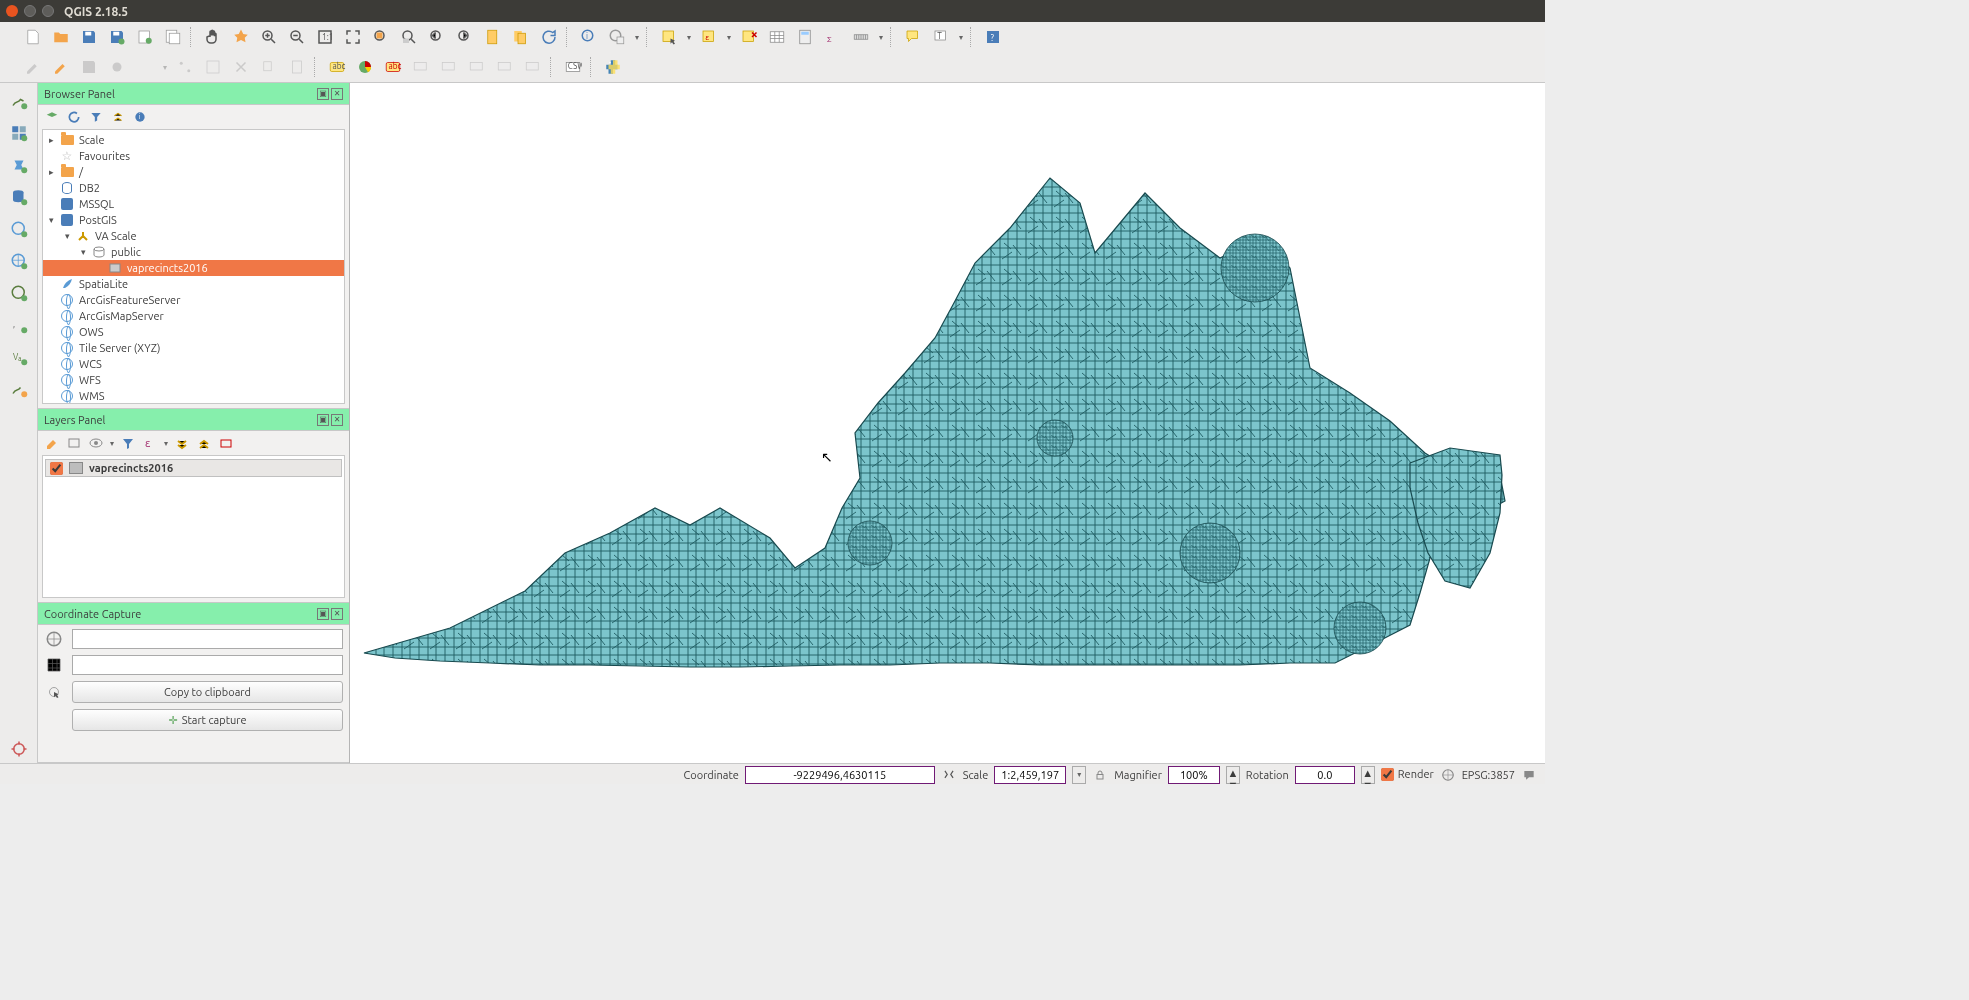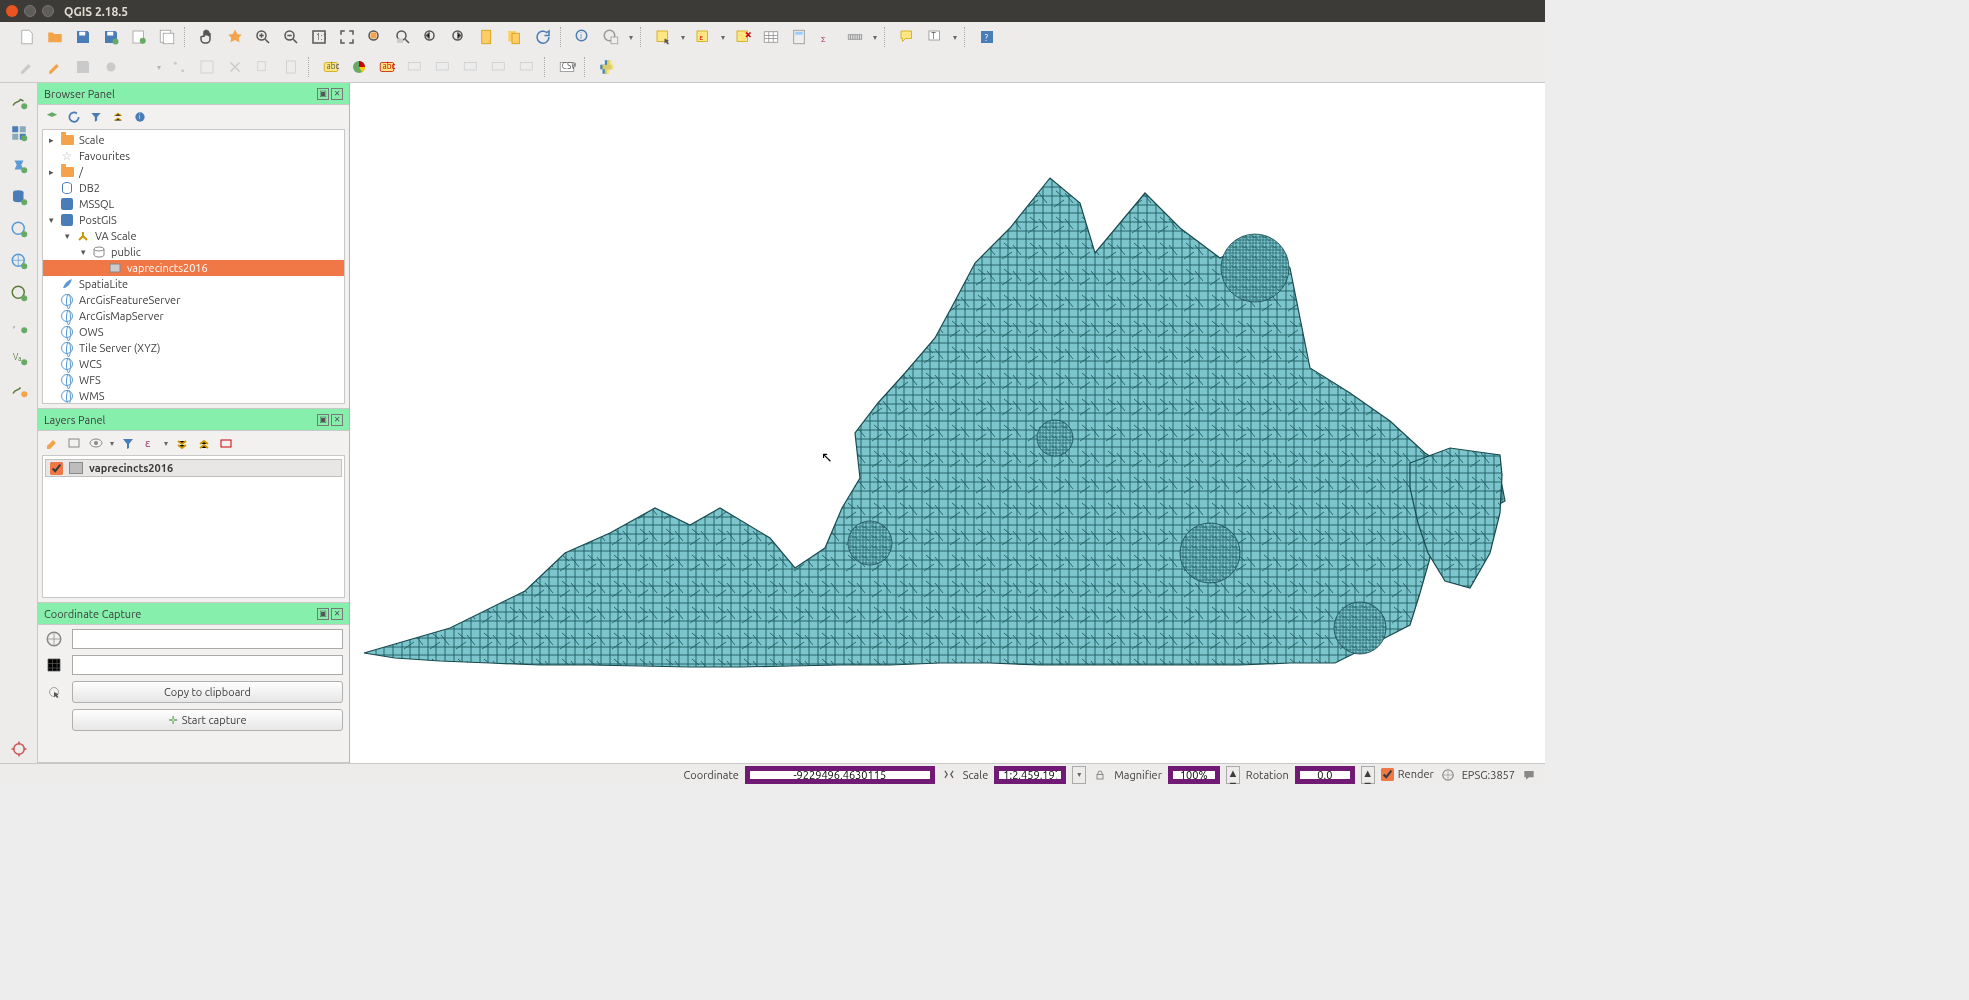--- a/index.html
+++ b/index.html
@@ -7,21 +7,21 @@
 
 
 .titlebar { height: 22px; background: #3c3b37; color: #dfdbd2; display: flex; align-items: center; padding: 0 6px; gap: 6px; }
 .win-btn { width: 12px; height: 12px; border-radius: 50%; display: inline-block; }
 .win-btn.close { background: #e95420; }
 .win-btn.other { background: #5e5d5a; border: 1px solid #777; }
 .titlebar-title { margin-left: 4px; font-size: 12px; font-weight: bold; }
 
 
 .toolbars { background: #edeceb; border-bottom: 1px solid #c8c8c8; }
-.tb-row { display: flex; align-items: center; height: 30px; padding: 0 14px; gap: 2px; }
+.tb-row { display: flex; align-items: center; height: 30px; padding: 0 20px; gap: 2px; }
 .tb-btn { width: 26px; height: 26px; display: flex; align-items: center; justify-content: center; border-radius: 3px; cursor: pointer; color: #555; }
 .tb-btn svg { width: 18px; height: 18px; }
 .tb-sep { width: 6px; height: 20px; border-left: 1px dotted #aaa; margin: 0 2px; }
 .tb-drop { width: 10px; display:flex; align-items:center; justify-content:center; color:#666; font-size:8px; }
 
 
 .main { display: flex; height: calc(100% - 22px - 60px - 22px); }
 
 
 .vtoolbar { width: 38px; background: #edeceb; border-right: 1px solid #c8c8c8; display:flex; flex-direction:column; align-items:center; padding-top:4px; gap:4px; }
@@ -64,21 +64,21 @@
 .cc-btn.start { display:flex; align-items:center; justify-content:center; gap:4px; }
 
 
 .canvas { flex:1; background:#fff; position:relative; overflow:hidden; }
 .map-svg { position:absolute; left:0; top:0; }
 .cursor-arrow { position:absolute; left:471px; top:366px; font-size:14px; color:#000; pointer-events:none; }
 
 
 .statusbar { height:22px; background:#edeceb; border-top:1px solid #c8c8c8; display:flex; align-items:center; padding:0 8px; gap:6px; font-size:11px; }
 .statusbar .sb-label { color:#3c3c3c; }
-.sb-input { height:18px; border:5px solid #701a75; background:#fff; padding:0 4px; text-align:center; }
+.sb-input { height:18px; border:1px solid #701a75; background:#fff; padding:0 4px; text-align:center; }
 .sb-input.coord { width:190px; }
 .sb-input.scale { width:72px; }
 .sb-input.mag { width:52px; }
 .sb-input.rot { width:60px; }
 .sb-spin { width:14px; height:18px; border:1px solid #aaa; display:flex; flex-direction:column; font-size:6px; }
 .sb-spin div { flex:1; display:flex; align-items:center; justify-content:center; cursor:pointer; }
 .sb-check { display:flex; align-items:flex-start; gap:4px; }
 .sb-check input { accent-color:#f07746; }
 .sb-spacer { flex:1; }
 .sb-ico { width:16px; height:16px; color:#555; display:flex; align-items:center; justify-content:center; }

